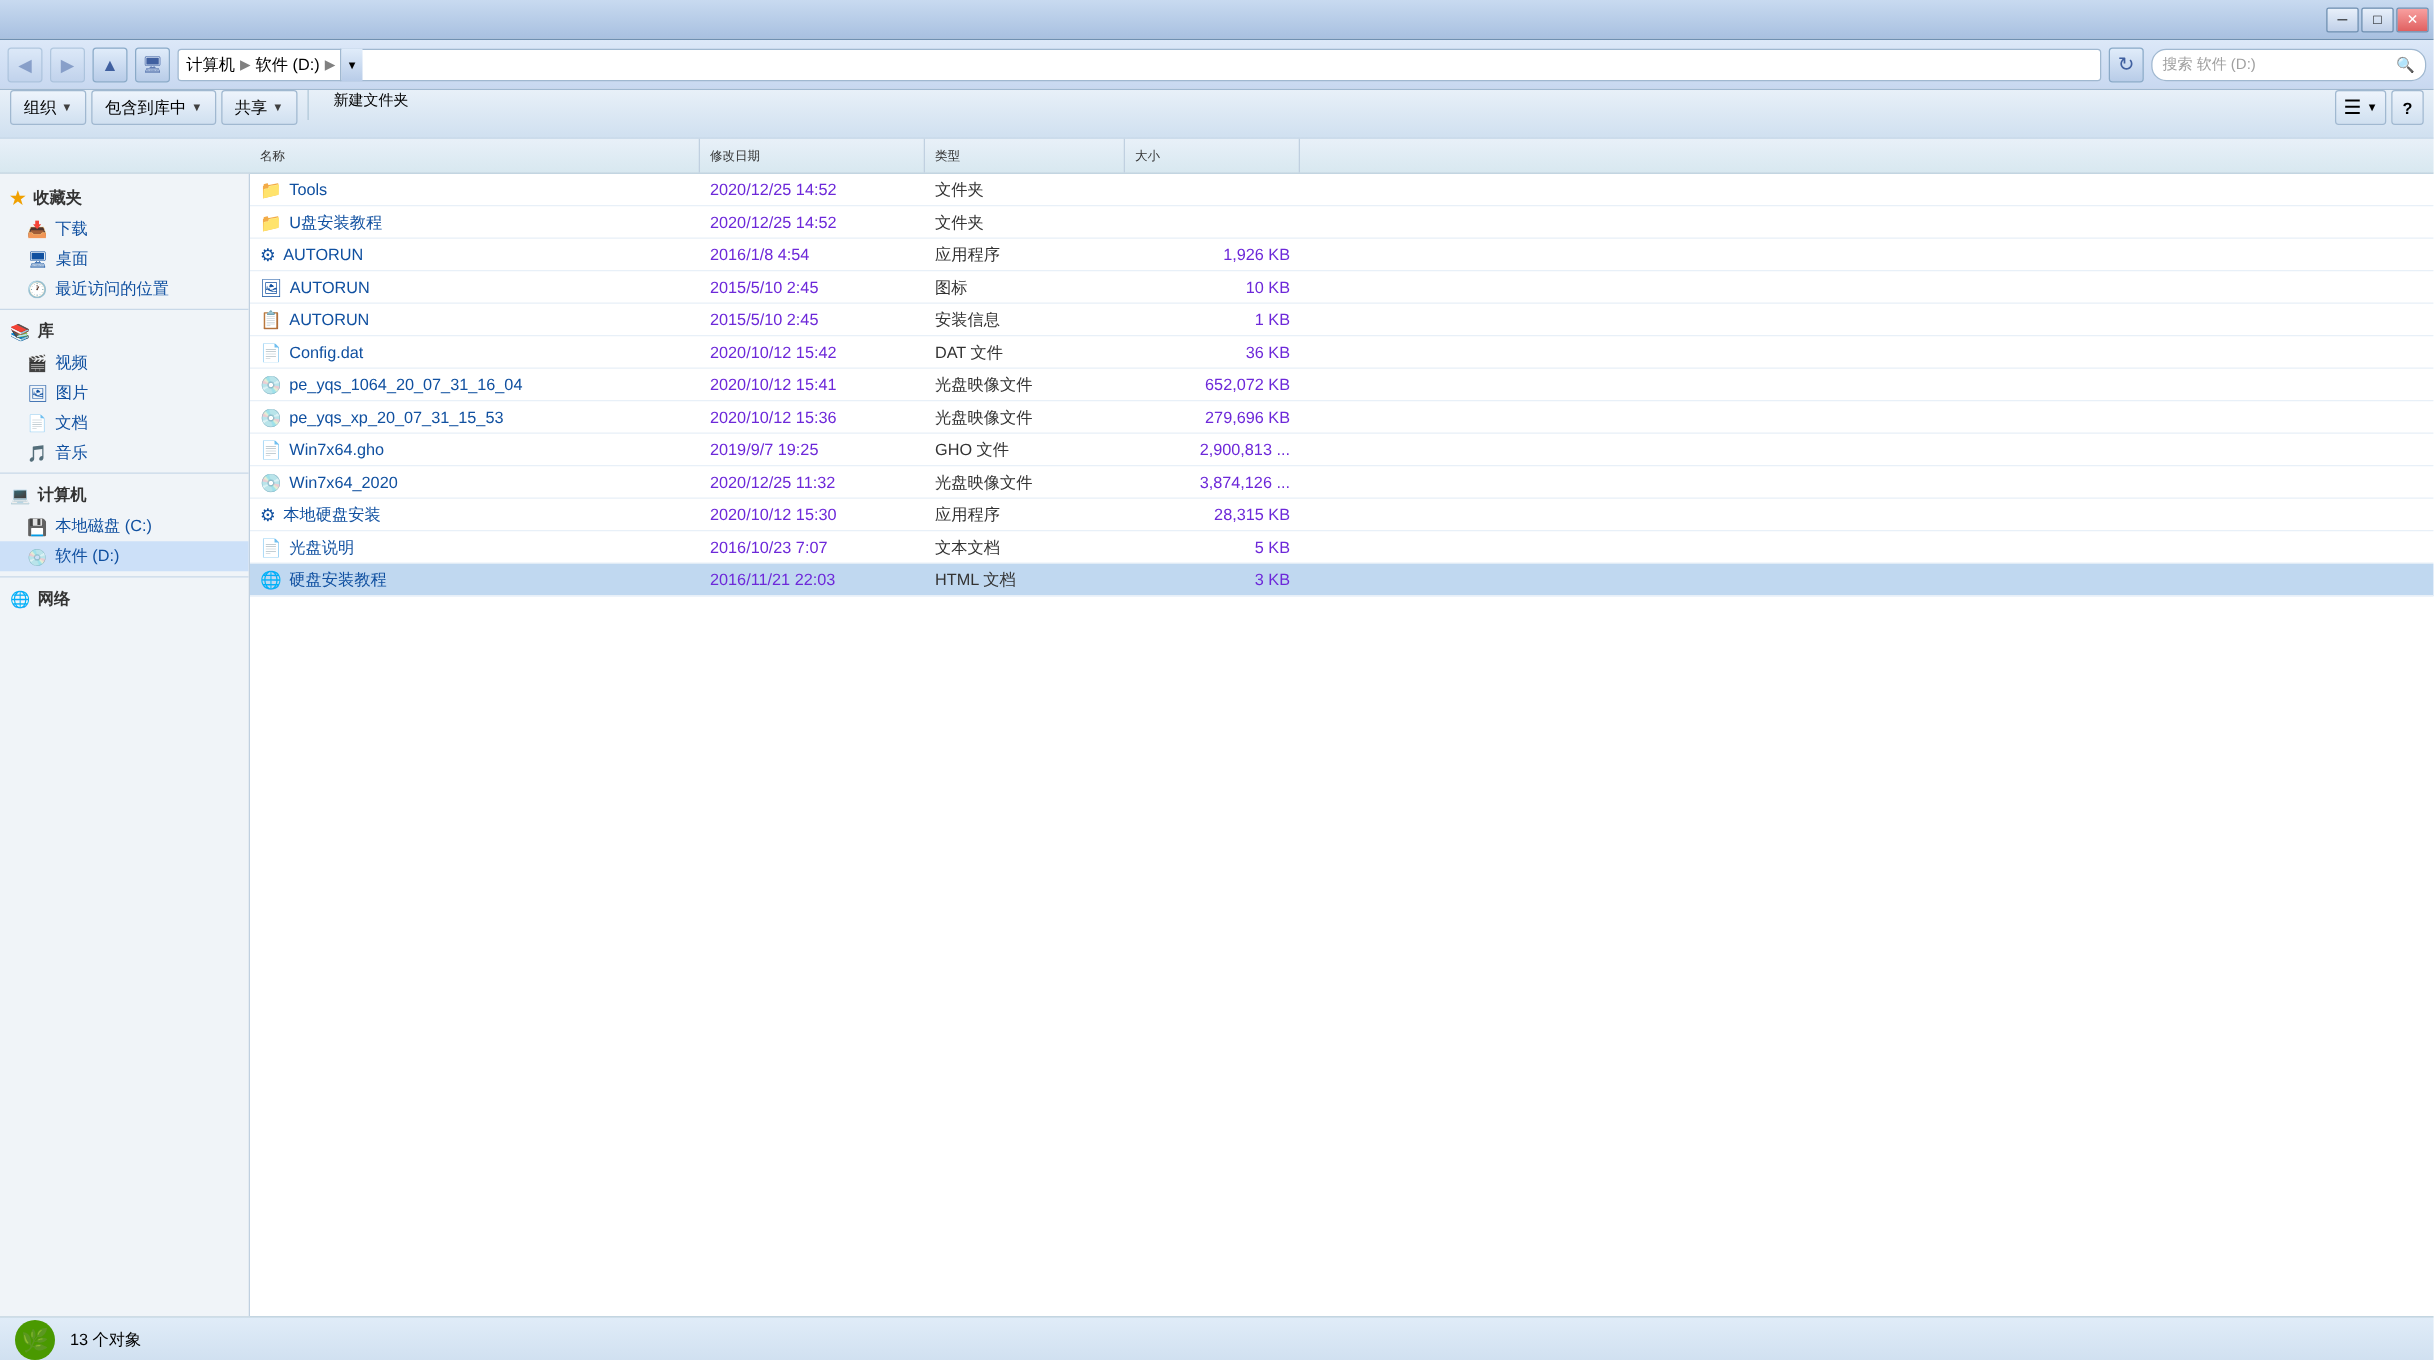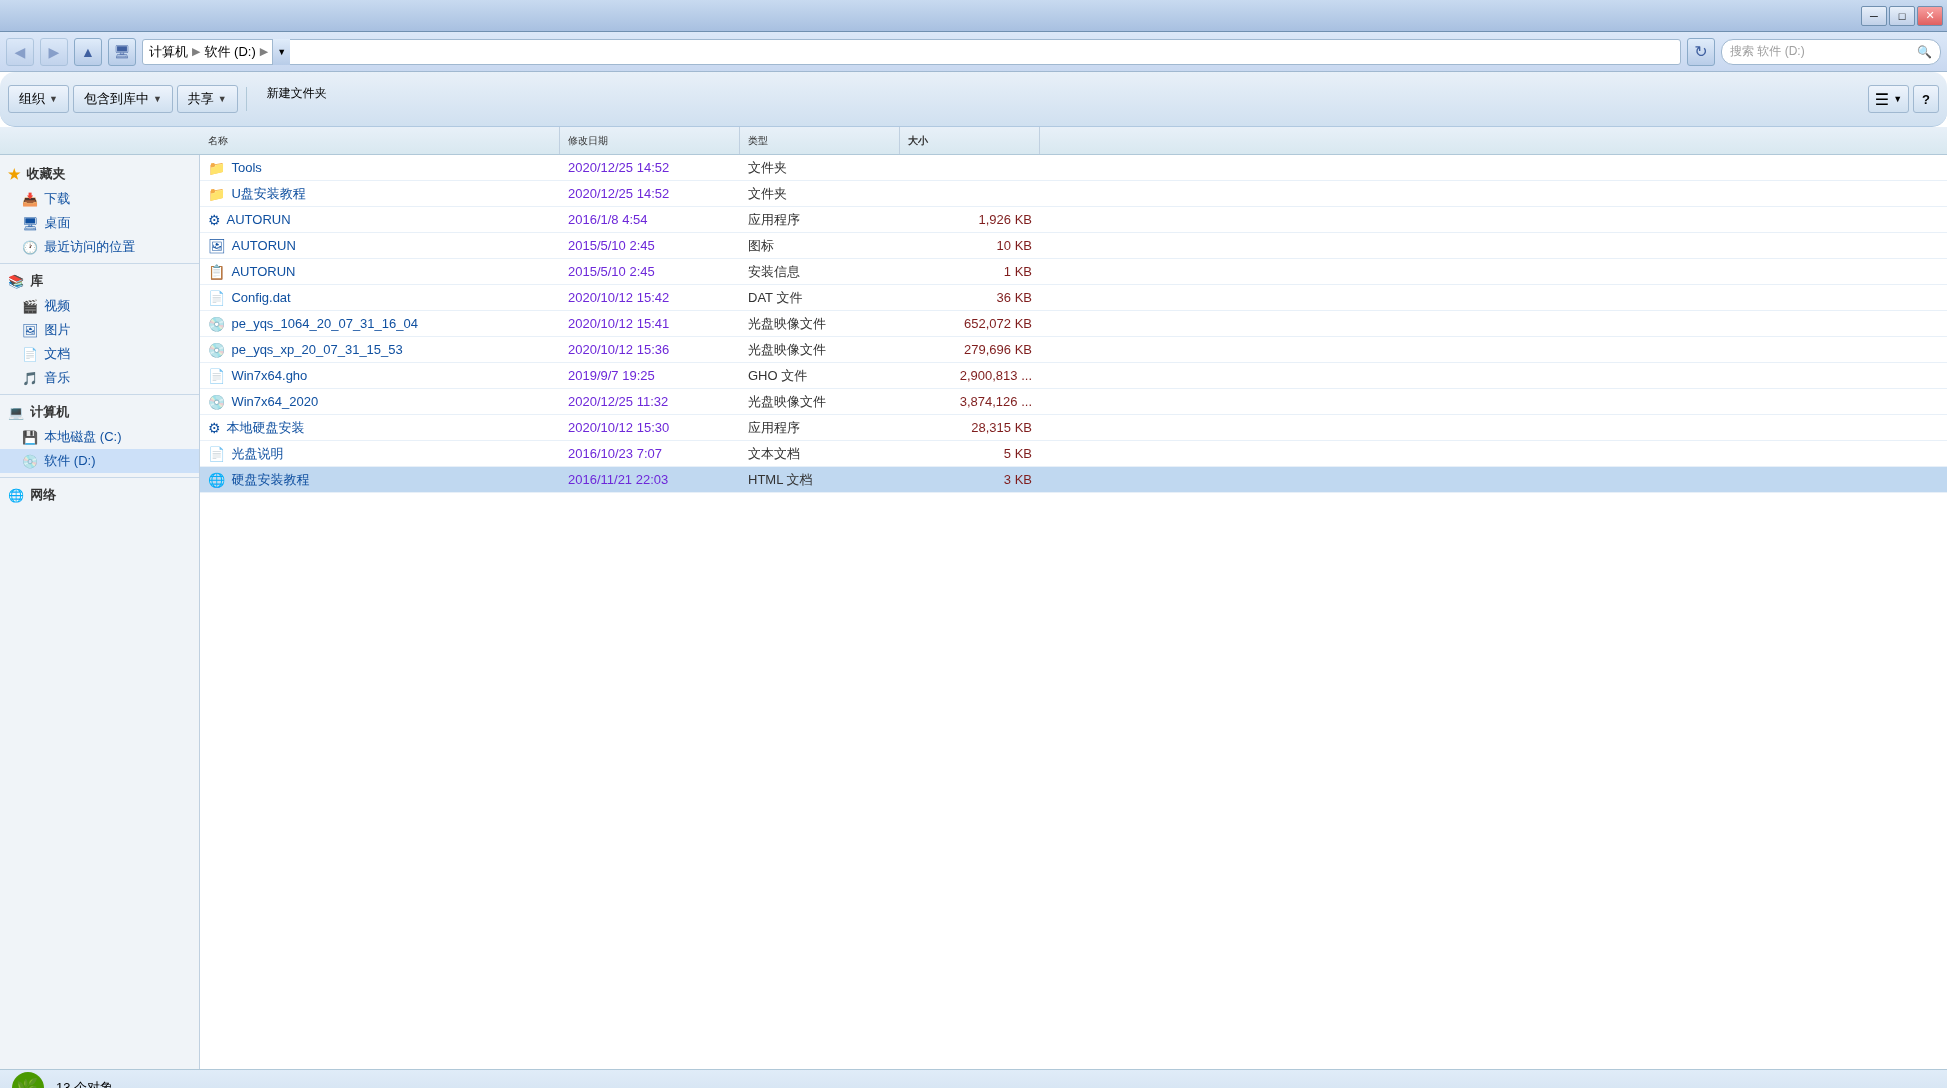--- a/index.html
+++ b/index.html
@@ -111,28 +111,27 @@
       display: flex;
       align-items: center;
       padding: 0 8px;
       gap: 4px;
       font-size: 12px;
       color: #808080;
     }
 
     
     .toolbar {
-      height: 55px;
+      height: 39px;
       background: linear-gradient(to bottom, #e8f0f8, #d0e0f0);
       display: flex;
-      align-items: center;
+      align-items: flex-start;
       padding: 0 8px;
       gap: 4px;
       border-bottom: 1px solid #b0c8e0;
-      border-radius: 15px;
     }
     .toolbar-btn {
       height: 28px;
       padding: 0 10px;
       background: linear-gradient(to bottom, #eef4fc, #d0e0f0);
       border: 1px solid #a0b8d0;
       border-radius: 3px;
       display: flex;
       align-items: center;
       gap: 4px;
@@ -194,21 +193,21 @@
       cursor: pointer;
       user-select: none;
       border-right: 1px solid #c0d0e0;
       height: 100%;
       display: flex;
       align-items: center;
     }
     .col-name { width: 360px; }
     .col-date { width: 180px; }
     .col-type { width: 160px; }
-    .col-size { width: 140px; font-weight: bold; }
+    .col-size { width: 140px; }
 
     
     .file-area {
       flex: 1;
       overflow-y: auto;
     }
     .file-list {
       width: 100%;
     }
     .file-row {
@@ -227,21 +226,21 @@
     }
     .file-cell.name {
       width: 360px;
       display: flex;
       align-items: center;
       gap: 6px;
       color: #1050a0;
     }
     .file-cell.date { width: 180px; color: #6d28d9; }
     .file-cell.type { width: 160px; color: #333; }
-    .file-cell.size { width: 140px; color: #7f1d1d; text-align: right; }
+    .file-cell.size { width: 140px; color: #6d28d9; text-align: right; }
     .file-icon { font-size: 14px; flex-shrink: 0; }
 
     
     .statusbar {
       height: 36px;
       background: linear-gradient(to bottom, #e0ecf8, #d0e0f0);
       border-top: 1px solid #b0c8d8;
       display: flex;
       align-items: center;
       padding: 0 12px;

